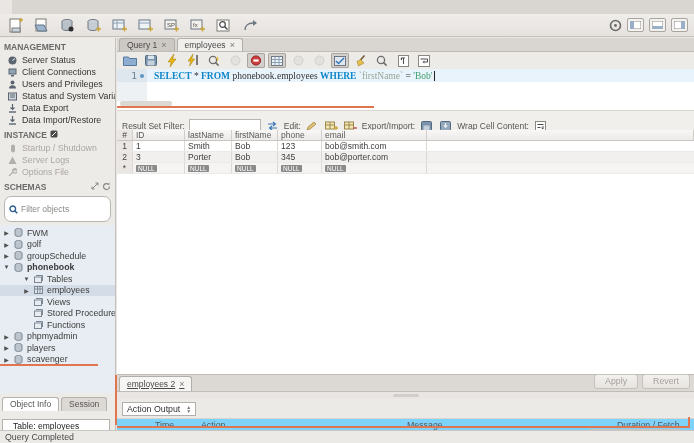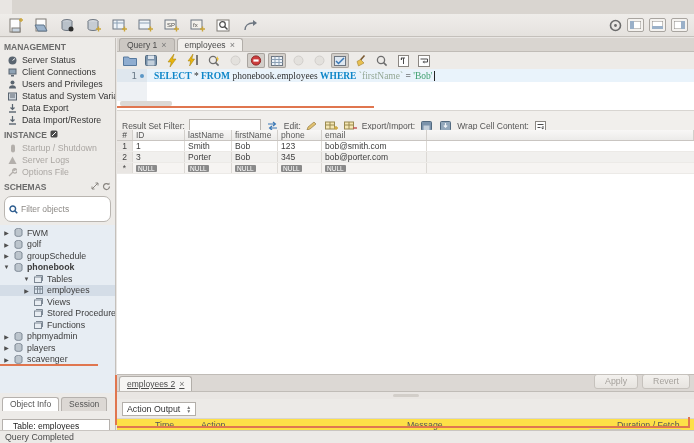--- a/index.html
+++ b/index.html
@@ -89,21 +89,21 @@
   .rs-actions { margin-left:auto; display:flex; gap:4px; align-items:center; padding-bottom:2px; }
   .btn-dis { background:linear-gradient(#f3f1ee,#e7e4e0); border:1px solid #c6c2bd; border-radius:3px; color:#a5a19c; font-size:8.8px; padding:1px 10px 2px 10px; }
 
   .hsplit { position:absolute; top:354px; left:0; right:0; height:7px; background:#e9e6e3; }
   .grip { position:absolute; left:50%; top:2px; width:26px; height:3px; margin-left:-13px; background:#d2cec9; border-radius:2px; }
 
   .ao-bar { position:absolute; top:361px; left:0; right:0; height:19px; background:#eceae7; display:flex; align-items:center; padding:0 5px; }
   .ao-select { background:#fff; border:1px solid #b3afaa; border-radius:0; height:14px; display:flex; align-items:center; gap:6px; padding:0 4px; font-size:8.8px; color:#333; }
   .spin { display:flex; flex-direction:column; line-height:4px; font-size:5px; color:#777; }
 
-  .ao-head { position:absolute; top:380px; left:0; right:0; height:13px; background:#fde047; border-top:1px solid #d8d5d1; overflow:hidden; font-size:8.8px; color:#555; }
+  .ao-head { position:absolute; top:380px; left:0; right:0; height:13px; background:#7dd3fc; border-top:1px solid #d8d5d1; overflow:hidden; font-size:8.8px; color:#555; }
   .ao-col { position:absolute; top:1px; white-space:nowrap; }
   .ao-orange { position:absolute; top:388px; left:0; width:571px; height:2px; background:#e0764f; }
   .ao-vorange { position:absolute; top:379px; left:571px; width:2px; height:11px; background:#e0764f; }
 
   .vorange-left { position:absolute; left:115px; top:375px; width:2px; height:50px; background:#e0764f; }
   .bottom-thumb { position:absolute; left:588px; top:429px; width:94px; height:6px; background:#c9c5c0; border-radius:3px; }
 </style>
 </head>
 <body>
 

